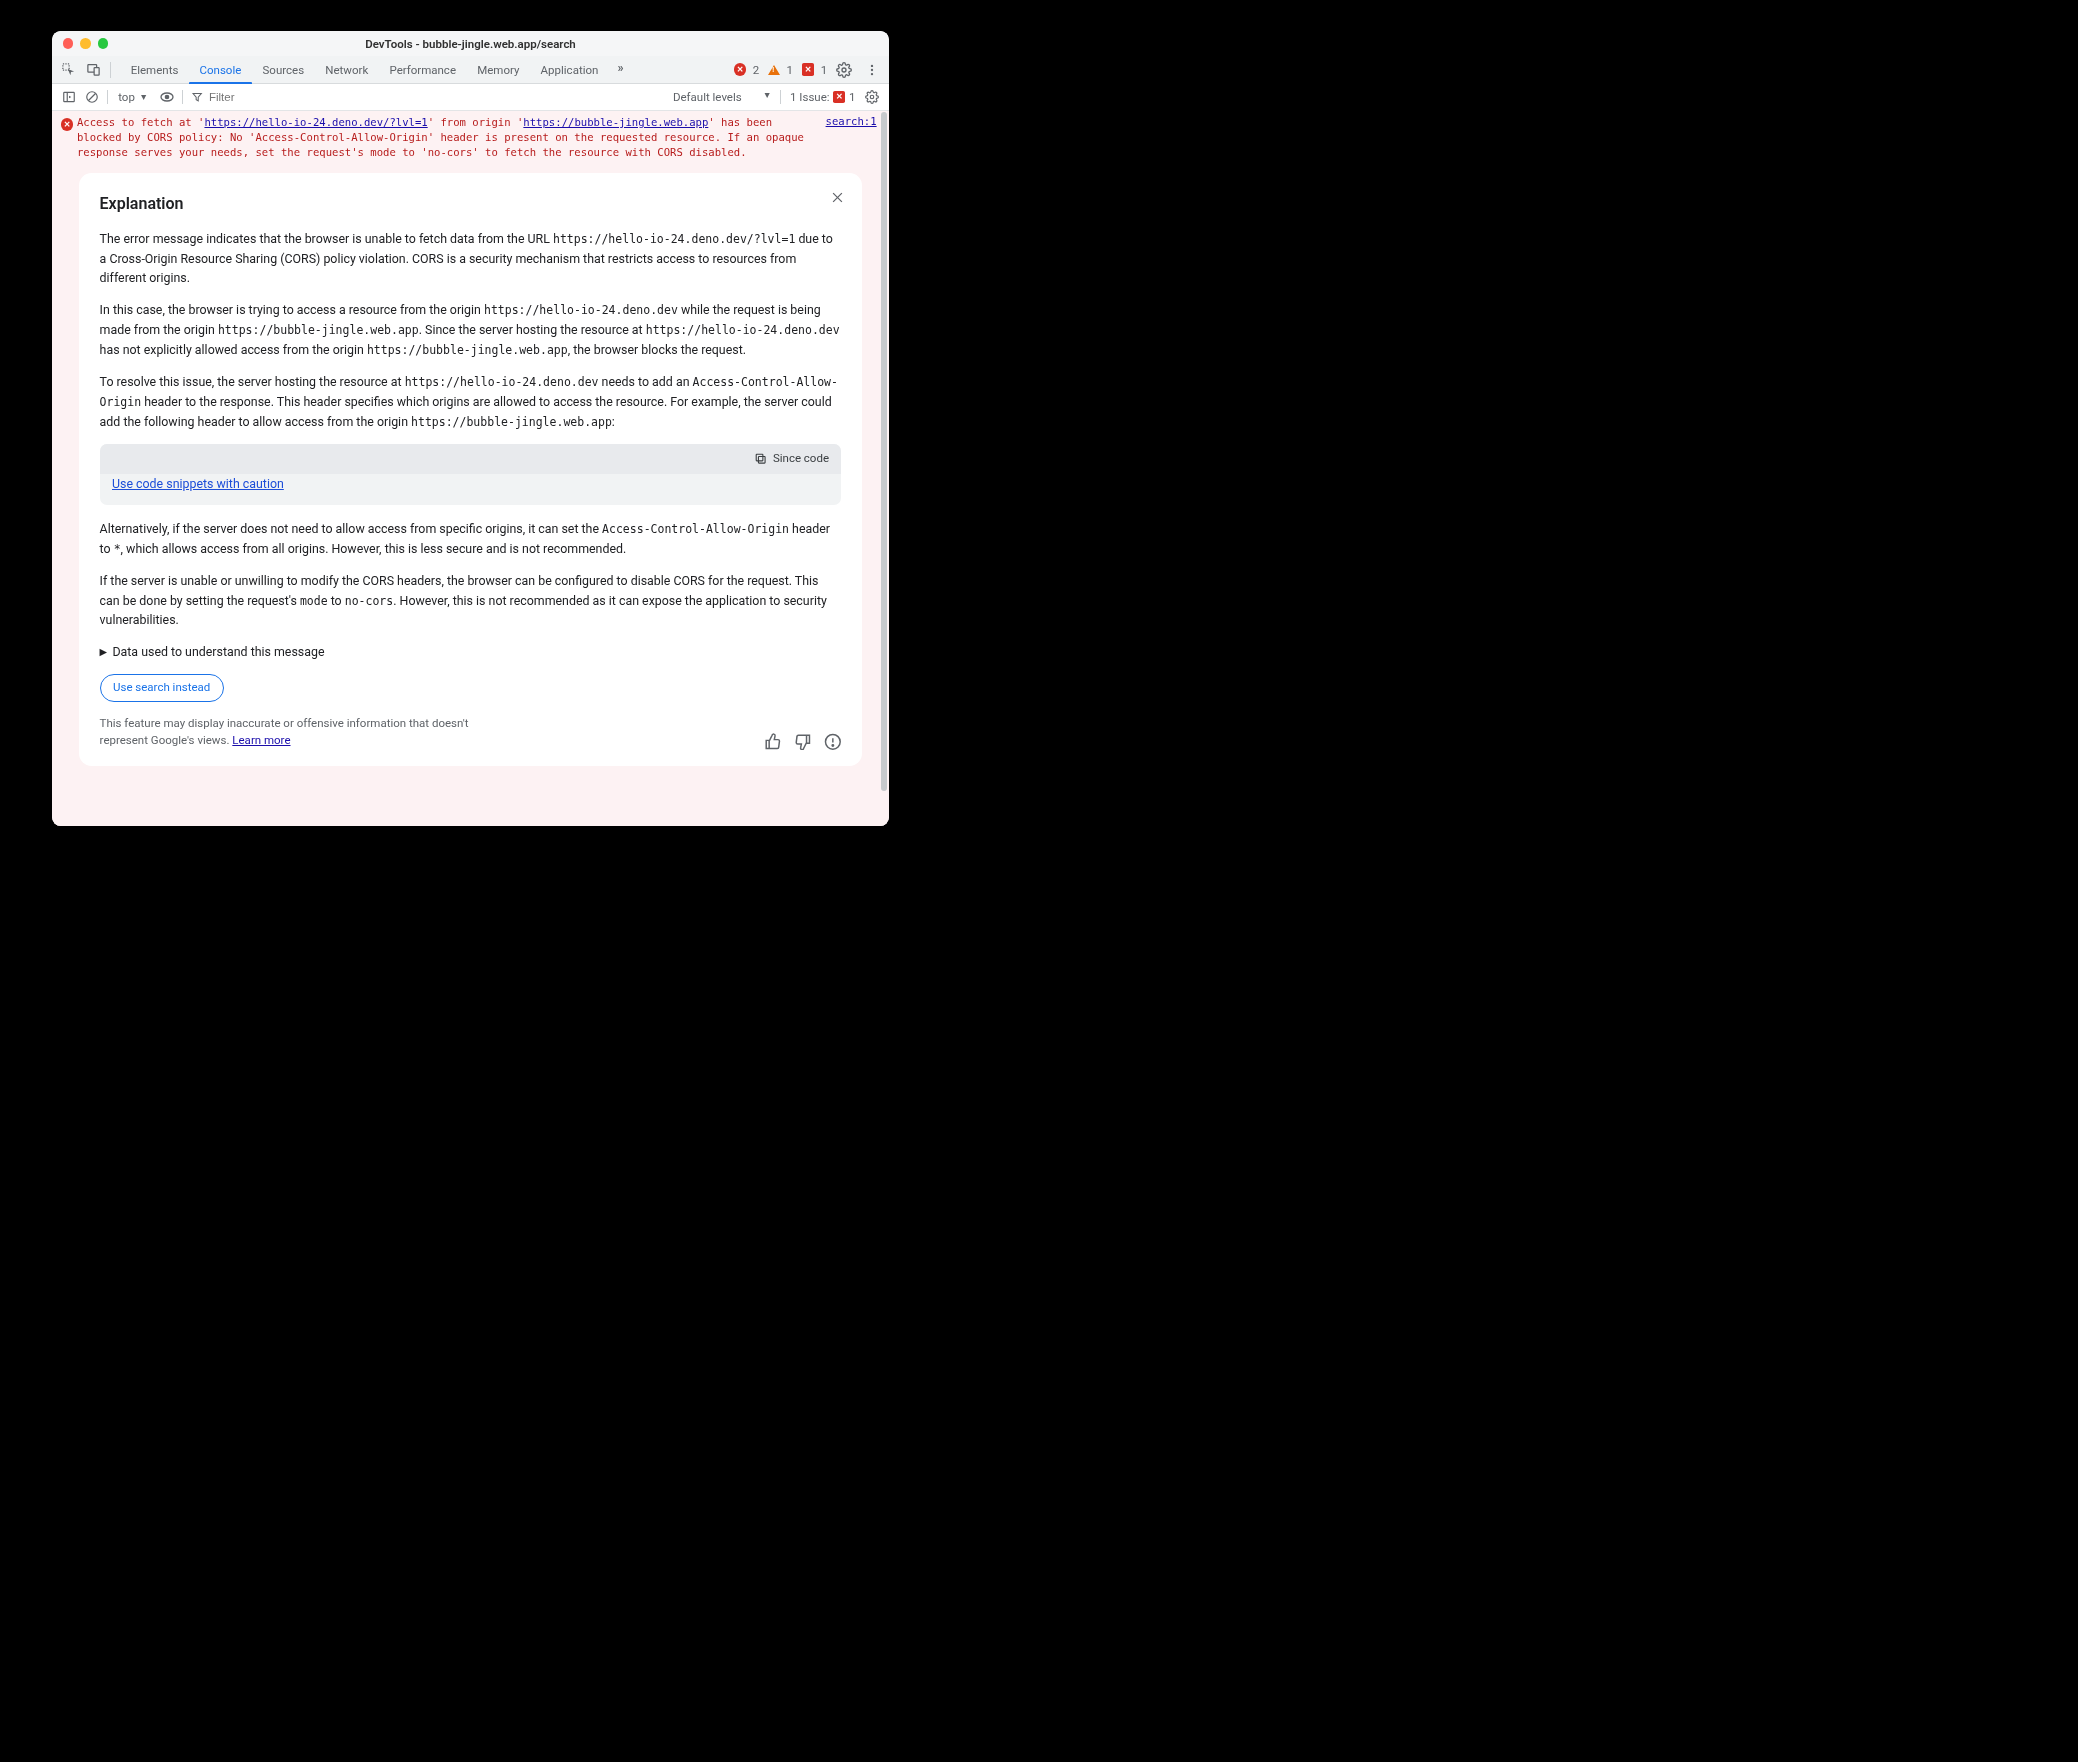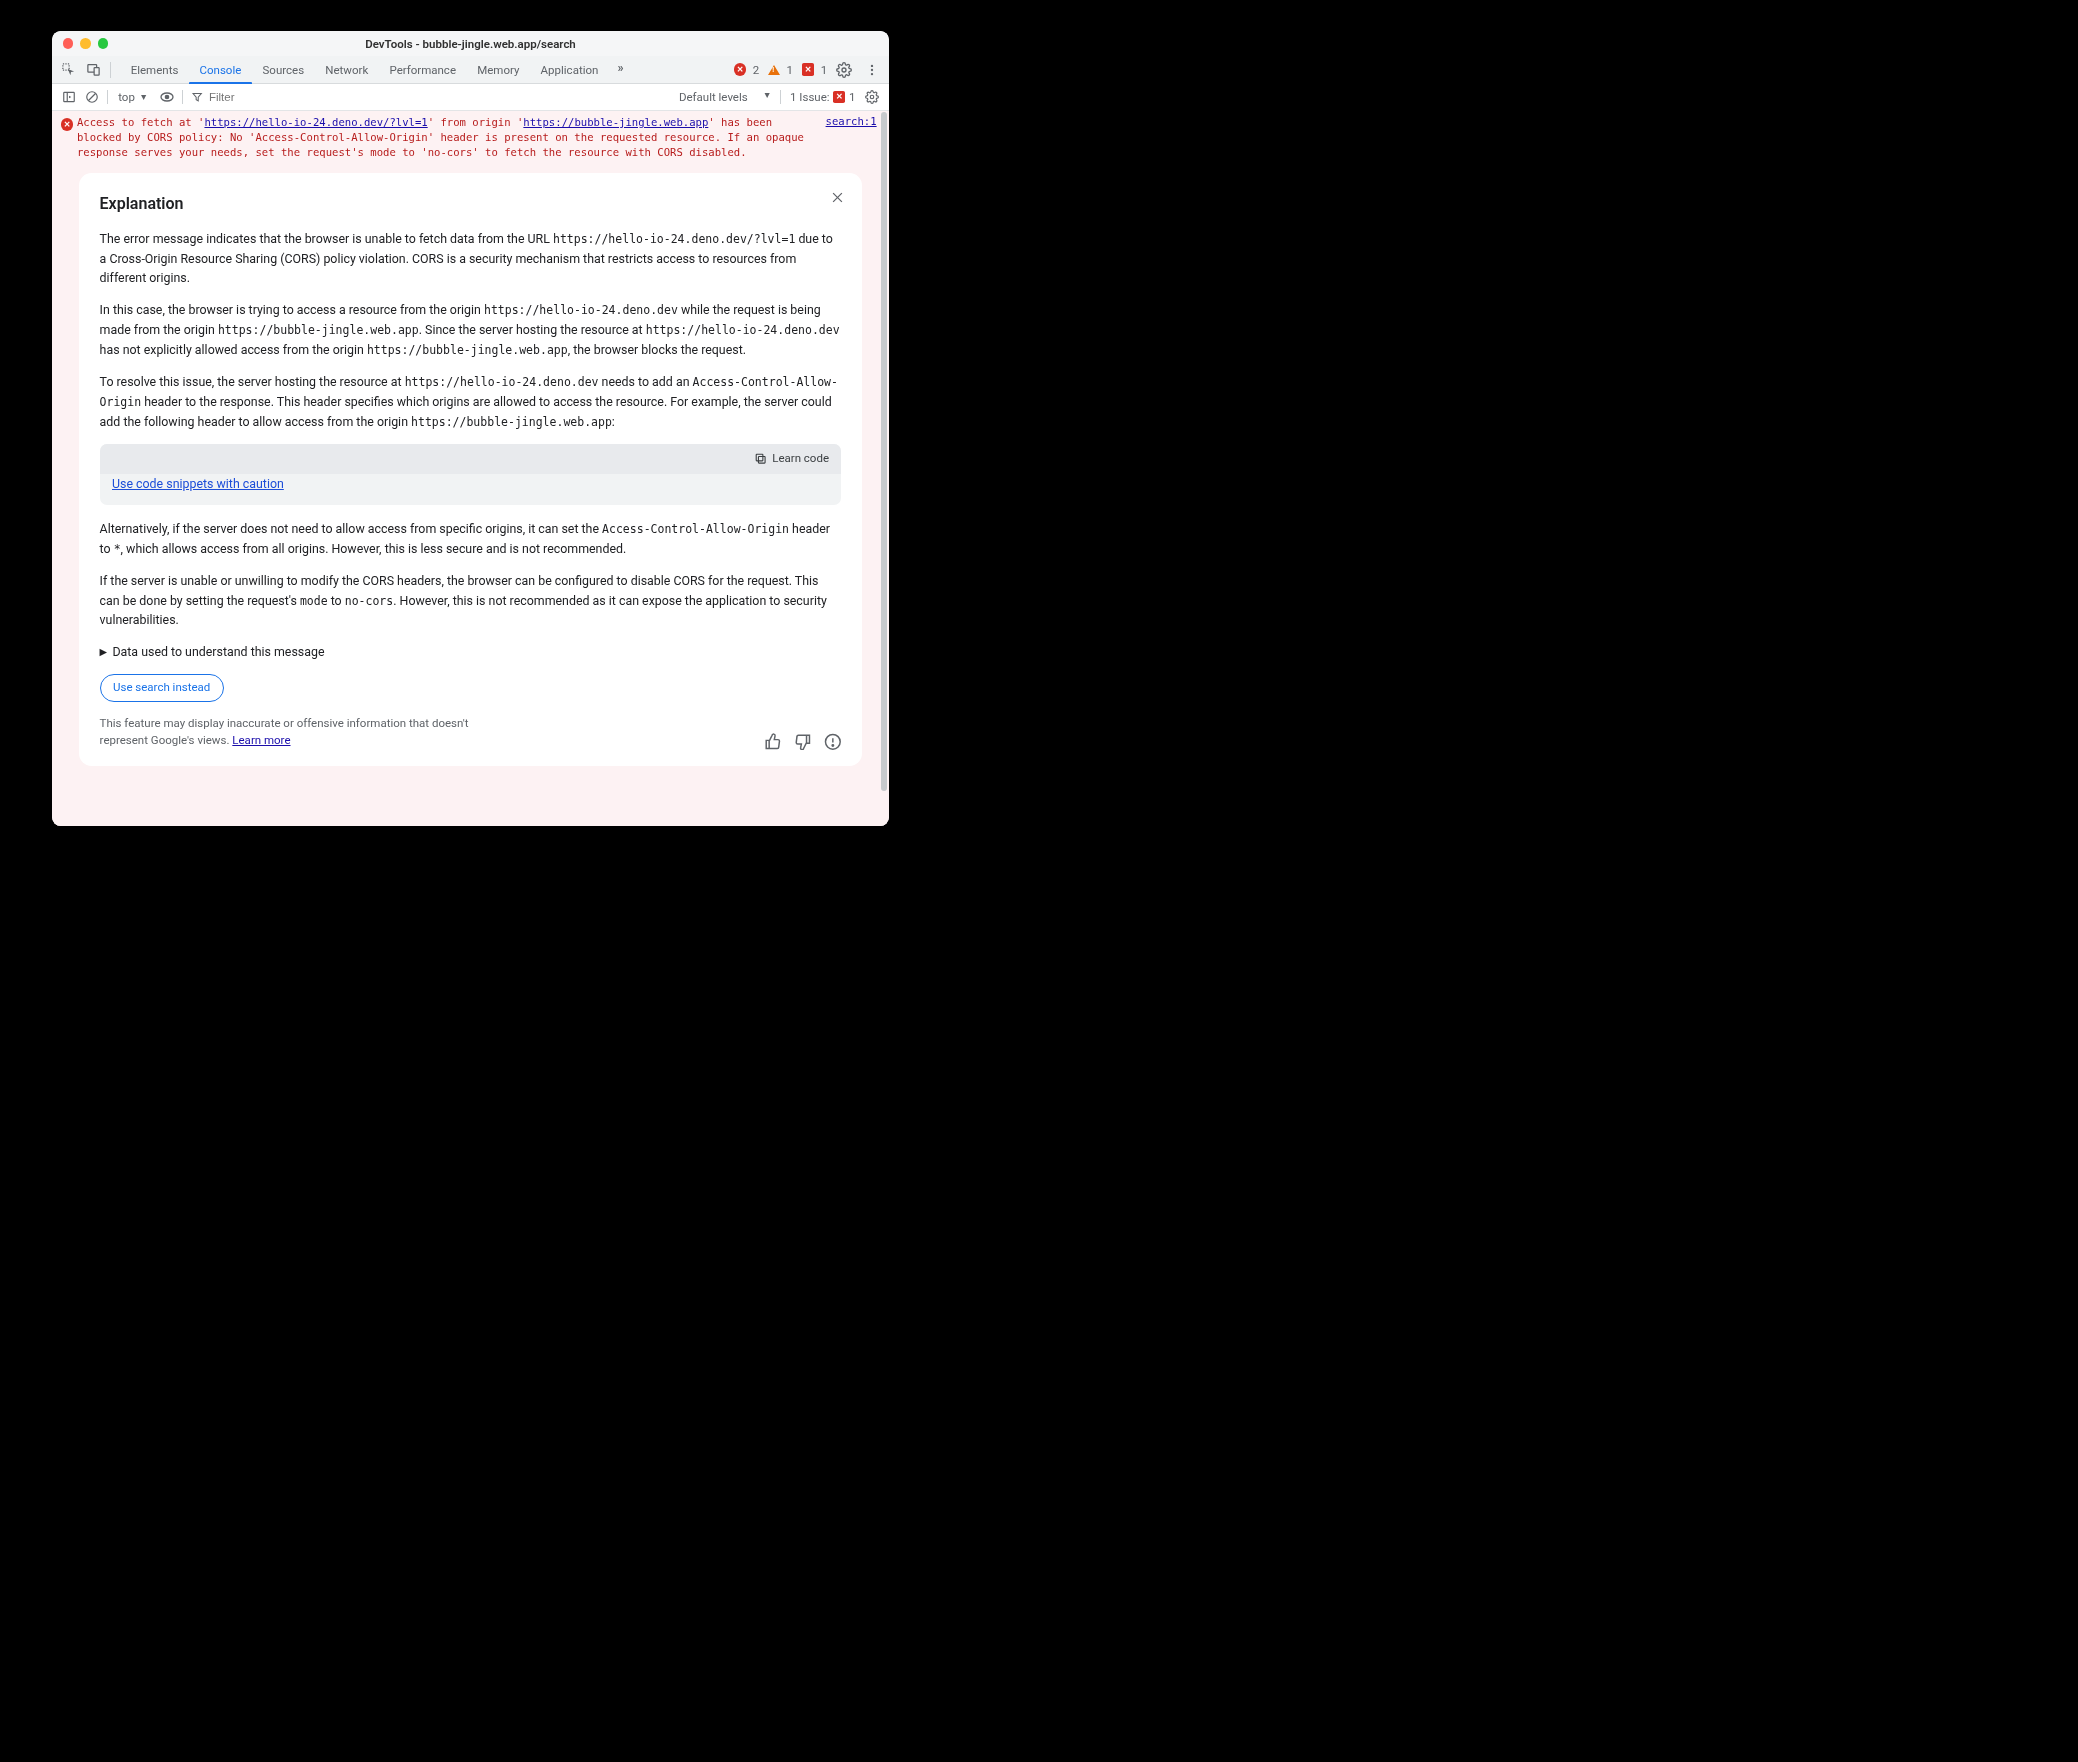--- a/index.html
+++ b/index.html
@@ -124,21 +124,21 @@
     align-items: center;
     padding: 0 5.3px;
     flex-shrink: 0;
     font-size: 11.5px;
     color: #5f6368;
   }
   .toolbar2 .vdiv { height: 14px; }
   .ctx-select { display:flex; gap:4.4px; align-items:center; padding:0 7px;}
   .filter-field { display:flex; align-items:center; gap:5.3px; padding:0 5.3px;}
   .filter-input { border:none; outline:none; font-size:11.5px; width:231px; background:transparent;}
-  .lvl-select {margin-left:auto; display:flex; gap:15px; padding:0 5.3px;}
+  .lvl-select {margin-left:auto; display:flex; gap:21px; padding:0 5.3px;}
   .issues-count{display:flex;align-items:center;gap:3.5px;padding:0 5.3px;}
   .chev { font-size:8.9px; color:#5f6368;}
   .console-body {
     flex: 1;
     background: #fdf2f3;
     overflow: auto;
     font-size: 11.5px;
     position:relative;
   }
   .scrollbar-fake{position:absolute;right:1.8px;top:1.8px;bottom:35px;width:6.2px;border-radius:3.5px;background:#c7c9cc;}
@@ -350,21 +350,21 @@
       <p><span>In this case, the browser is trying to access a resource from the origin </span><span class="mono">https://hello-io-24.deno.dev</span><span> while the request is being made from the origin </span><span class="mono">https://bubble-jingle.web.app</span><span>. Since the server hosting the resource at </span><span class="mono">https://hello-io-24.deno.dev</span><span> has not explicitly allowed access from the origin </span><span class="mono">https://bubble-jingle.web.app</span><span>, the browser blocks the request.</span></p>
 
       <p><span>To resolve this issue, the server hosting the resource at </span><span class="mono">https://hello-io-24.deno.dev</span><span> needs to add an </span><span class="mono">Access-Control-Allow-Origin</span><span> header to the response. This header specifies which origins are allowed to access the resource. For example, the server could add the following header to allow access from the origin </span><span class="mono">https://bubble-jingle.web.app</span><span>:</span></p>
 
       <div class="code-block">
         <div class="code-head">
           <svg width="13.3" height="13.3" viewBox="0 0 24 24" fill="none" stroke="currentColor" stroke-width="2">
               <rect x="8" y="8" width="12" height="12" rx="1"></rect>
               <rect x="4" y="4" width="12" height="12" rx="1"></rect>
             </svg>
-          <span>Learn code</span>
+          <span>Since code</span>
         </div>
         <a href="#" class="caution-link">Use code snippets with caution</a>
       </div>
 
       <p><span>Alternatively, if the server does not need to allow access from specific origins, it can set the </span><span class="mono">Access-Control-Allow-Origin</span><span> header to </span><span class="mono">*</span><span>, which allows access from all origins. However, this is less secure and is not recommended.</span></p>
 
       <p><span>If the server is unable or unwilling to modify the CORS headers, the browser can be configured to disable CORS for the request. This can be done by setting the request's </span><span class="mono">mode</span><span> to </span><span class="mono">no-cors</span><span>. However, this is not recommended as it can expose the application to security vulnerabilities.</span></p>
 
       <div class="disclosure">
         <span class="tri">▶</span>

